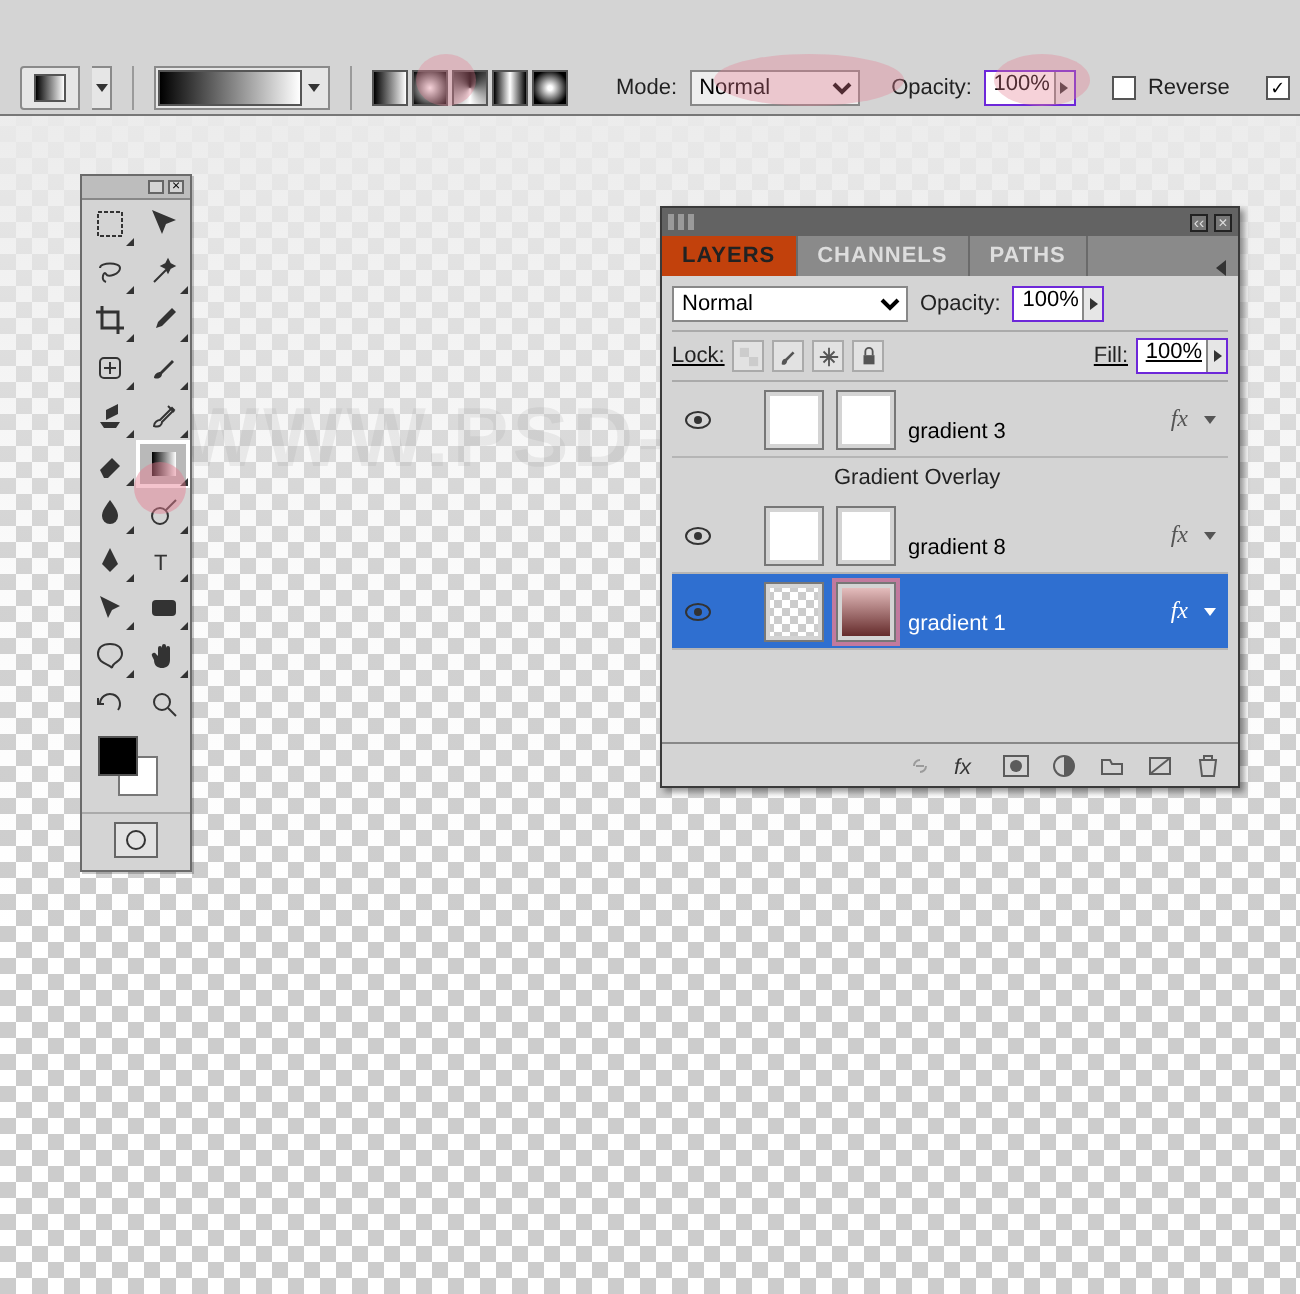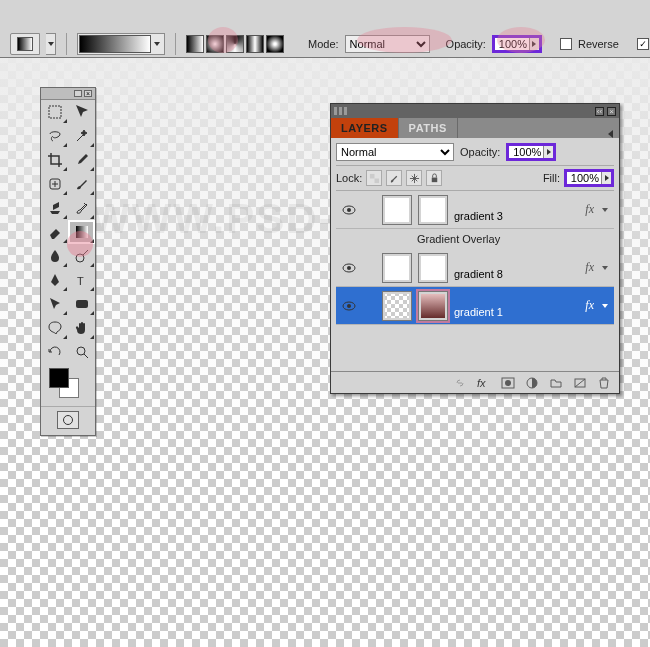--- a/index.html
+++ b/index.html
@@ -47,21 +47,21 @@
   .style-btn.radial { background:radial-gradient(circle,#fff,#000); }
   .style-btn.angle  { background:conic-gradient(#000,#fff,#000); }
   .style-btn.refl   { background:linear-gradient(to right,#000,#fff,#000); }
   .style-btn.diamond{ background:radial-gradient(circle,#fff 10%,#000 80%);}
   .hl { position:absolute; border-radius:50%; background:rgba(230,125,145,.35); pointer-events:none;}
   .hl1 { left:208px; top:27px; width:30px; height:26px;}
   .hl2 { left:357px; top:27px; width:95px; height:26px;}
   .hl3 { left:497px; top:27px; width:48px; height:26px;}
   .lbl { color:#222; }
   select.mode { height:18px; border:1px solid #888; background:#eee; font-size:11px; width:85px;}
-  .op-field { display:flex; align-items:flex-start; border:3px solid #6d28d9; background:#fff; height:18px;}
+  .op-field { display:flex; align-items:flex-start; border:1px solid #6d28d9; background:#fff; height:18px;}
   .op-field input { width:34px; border:none; text-align:right; padding-right:2px; font-size:11px; background:#fff;}
   .op-field .tri { width:10px; display:flex;align-items:center;justify-content:center;background:#e6e6e6;border-left:1px solid #888;height:100%;}
   .op-field .tri span{width:0;height:0;border-top:3px solid transparent;border-bottom:3px solid transparent;border-left:4px solid #333;}
   .chk { width:12px;height:12px;border:1px solid #555;background:#fff;display:inline-flex;align-items:center;justify-content:center;font-size:9px;}
 
   
   .toolbox { position:absolute; left:40px; top:87px; width:56px;
     background:#d4d4d4; border:1px solid #6b6b6b; box-shadow:1px 1px 0 rgba(0,0,0,.2);}
   .toolbox-head { height:12px; background:#bdbdbd; border-bottom:1px solid #888;
     display:flex; justify-content:flex-end; align-items:center; gap:2px; padding:0 3px;}
@@ -93,21 +93,21 @@
   .tabs { display:flex; align-items:flex-end; background:#8a8a8a; }
   .tab { padding:4px 10px; color:#ddd; font-weight:bold; letter-spacing:.5px;
     background:#8a8a8a; border-right:1px solid #6a6a6a;}
   .tab.active { background:#c2410c; color:#222; }
   .menu-tri { margin-left:auto; width:18px; display:flex;align-items:center;justify-content:center;}
   .menu-tri span{width:0;height:0;border-top:4px solid transparent;border-bottom:4px solid transparent;border-right:5px solid #333;}
   .panel-body { padding:5px; }
   .row { display:flex; align-items:center; gap:6px; margin-bottom:4px;}
   select.blend { flex:0 0 118px; height:18px; border:1px solid #888; background:#fff;}
   .lockrow { display:flex; align-items:center; gap:4px; border-top:1px solid #aaa;
-    border-bottom:1px solid #aaa; padding:3px 0; margin-bottom:0;}
+    border-bottom:1px solid #aaa; padding:3px 0; margin-bottom:0;text-decoration:underline;}
   .lockicon{width:16px;height:16px;border:1px solid #aaa;background:#e2e2e2;display:flex;align-items:center;justify-content:center;}
   .lockicon svg{width:11px;height:11px;}
   .spacer{flex:1;}
   .layerstack { min-height:175px; background:#d4d4d4; }
   .layer { display:flex; align-items:center; height:38px; border-bottom:1px solid #b5b5b5;
     padding:0 4px; gap:6px;}
   .layer.sel { background:#2f6fd0; color:#fff;}
   .eye { width:18px; display:flex; justify-content:center;}
   .eye svg{width:14px;height:10px;}
   .link { width:12px;}
@@ -352,20 +352,21 @@
         <span></span>
         <span></span>
       </div>
     <div class="act">
       <div>‹‹</div>
       <div>×</div>
     </div>
   </div>
   <div class="tabs">
     <div class="tab active">LAYERS</div>
+    <div class="tab">CHANNELS</div>
     <div class="tab">PATHS</div>
     <div class="menu-tri">
         <span></span>
       </div>
   </div>
   <div class="panel-body">
     <div class="row">
       <select class="blend">
         <option>Normal</option>
       </select>

